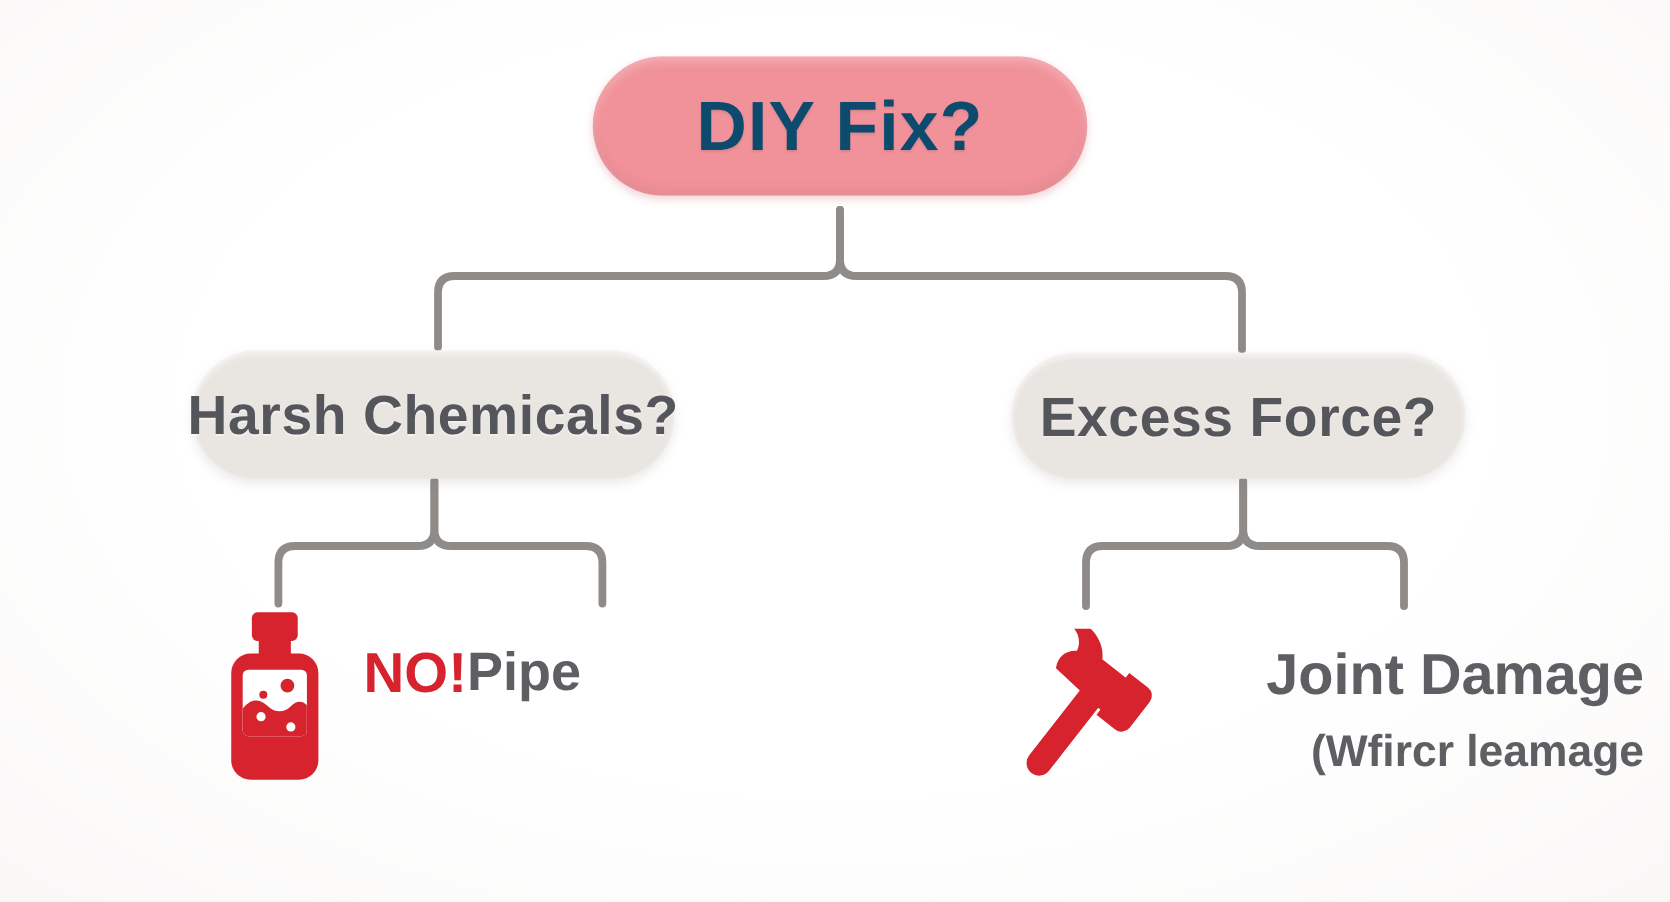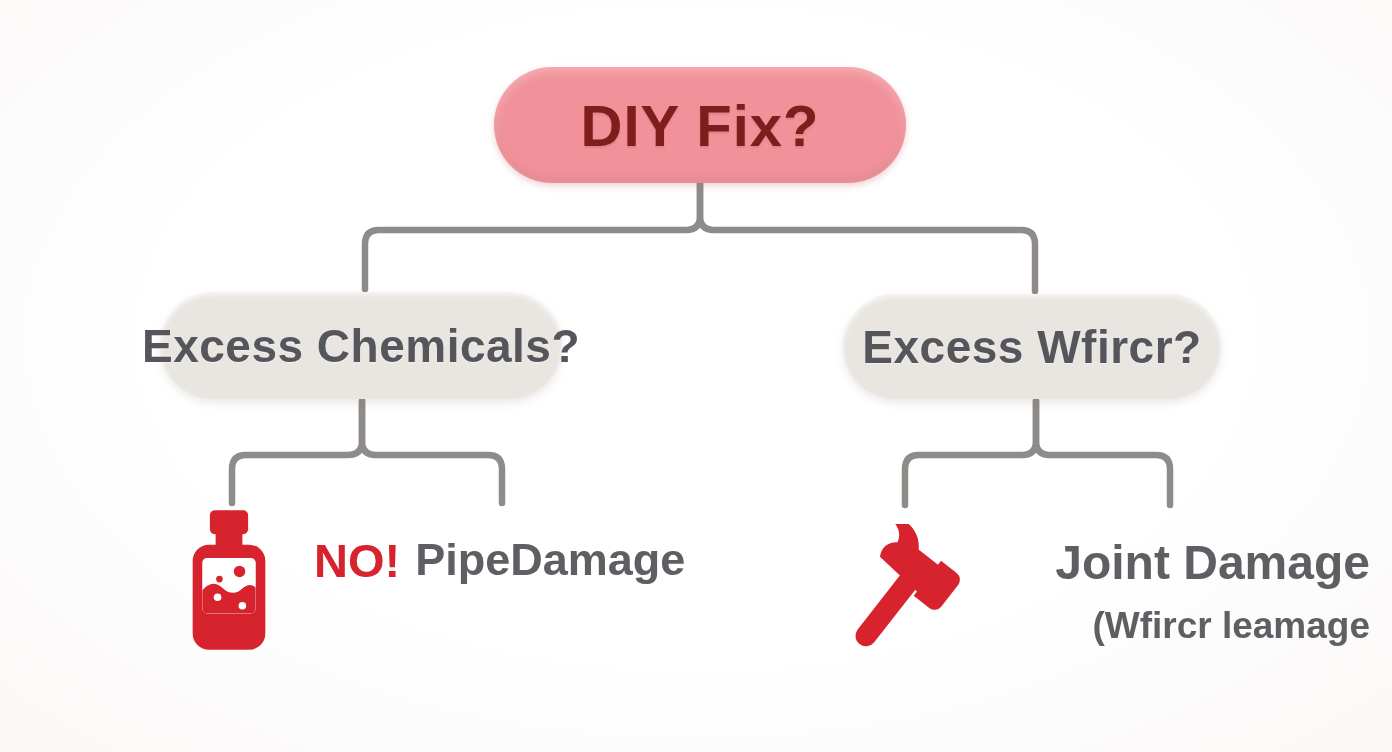--- a/index.html
+++ b/index.html
@@ -23,24 +23,24 @@
     stroke-linecap: round;
     stroke-linejoin: round;
   }
   .node {
     position: absolute;
     display: flex; align-items: center; justify-content: center;
     font-weight: 700;
     white-space: nowrap;
   }
   .node.root {
-    left: 494px; top: 67px; width: 412px; height: 116px;
+    left: 494px; top: 47px; width: 412px; height: 116px;
     border-radius: 58px;
     background: var(--color-pink, #f1929a);
-    color: #7f1d1d;
+    color: #0c4a6e;
     font-size: 58px;
     letter-spacing: 1px;
     box-shadow: 0 3px 7px rgba(205, 95, 105, 0.28),
                 inset 0 -6px 10px rgba(0,0,0,0.05),
                 inset 0 4px 8px rgba(255,255,255,0.28);
     text-shadow: 0 2px 2px rgba(0,0,0,0.10);
     justify-content: center;
   }
   .node.question {
     background: var(--color-pill, #e9e5e1);
@@ -53,22 +53,22 @@
   }
   .node.question.left  { left: 160px; top: 292px; width: 402px; height: 107px; border-radius: 54px; }
   .node.question.right { left: 843px; top: 294px; width: 378px; height: 105px; border-radius: 53px; }
 
   .icon-wrap { position: absolute; }
   .icon-wrap.bottle { left: 186px; top: 505px; width: 86px;  height: 150px; }
   .icon-wrap.hammer { left: 818px; top: 524px; width: 172px; height: 148px; }
   .icon-wrap svg { width: 100%; height: 100%; display: block; }
 
   .outcome-left-text {
-    position: absolute; left: 314px; top: 536px;
-    display: flex; align-items: flex-start; gap: 15px;
+    position: absolute; left: 303px; top: 536px;
+    display: flex; align-items: flex-start; 
     font-weight: 700; line-height: 1.08;
   }
   .outcome-left-text .warning {
     color: var(--color-red, #d7232e);
     font-size: 47px;
   }
   .outcome-left-text .stack {
     display: flex; flex-direction: row;
     color: var(--color-gray-text, #5e5e63);
     font-size: 45px;
@@ -93,24 +93,24 @@
     <path d="M362,401 V441 Q362,455 376,455 H488 Q502,455 502,469 V503"></path>
     <path d="M1036,401 V441 Q1036,455 1022,455 H919 Q905,455 905,469 V505"></path>
     <path d="M1036,401 V441 Q1036,455 1050,455 H1156 Q1170,455 1170,469 V505"></path>
   </svg>
 
   <div class="node root">
     <span>DIY Fix?</span>
   </div>
 
   <div class="node question left">
-    <span>Excess Chemicals?</span>
+    <span>Harsh Chemicals?</span>
   </div>
   <div class="node question right">
-    <span>Excess Wfircr?</span>
+    <span>Excess Force?</span>
   </div>
 
   <div class="icon-wrap bottle">
     <svg viewBox="0 0 90 150" aria-hidden="true">
       <g fill="var(--color-red, #d7232e)">
         <rect x="25" y="2" width="40" height="25" rx="5"></rect>
         <rect x="31" y="24" width="28" height="18"></rect>
         <rect x="7" y="38" width="76" height="110" rx="17"></rect>
       </g>
       <defs>
@@ -125,21 +125,20 @@
         <circle cx="35" cy="74" r="3.5" fill="var(--color-red, #d7232e)"></circle>
         <circle cx="33" cy="93" r="4" fill="#ffffff"></circle>
         <circle cx="59" cy="102" r="4" fill="#ffffff"></circle>
       </g>
     </svg>
   </div>
   <div class="outcome-left-text">
     <span class="warning">NO!</span>
     <span class="stack">
       <span>Pipe</span>
-      <span>Damage</span>
     </span>
   </div>
 
   <div class="icon-wrap hammer">
     <svg viewBox="0 0 120 120" aria-hidden="true">
       <g fill="var(--color-red, #d7232e)" transform="rotate(38 60 52)">
         <rect x="51" y="36" width="17" height="74" rx="8.5"></rect>
         <path d="M70,16 h16 a7,7 0 0 1 7,7 v22 a7,7 0 0 1 -7,7 h-16 z"></path>
         <path d="M74,20 L50,20 C43,8 24,4 15,15 C24,14 31,18 33,26 C27,30 25,37 29,44 L74,48 Z"></path>
       </g>

